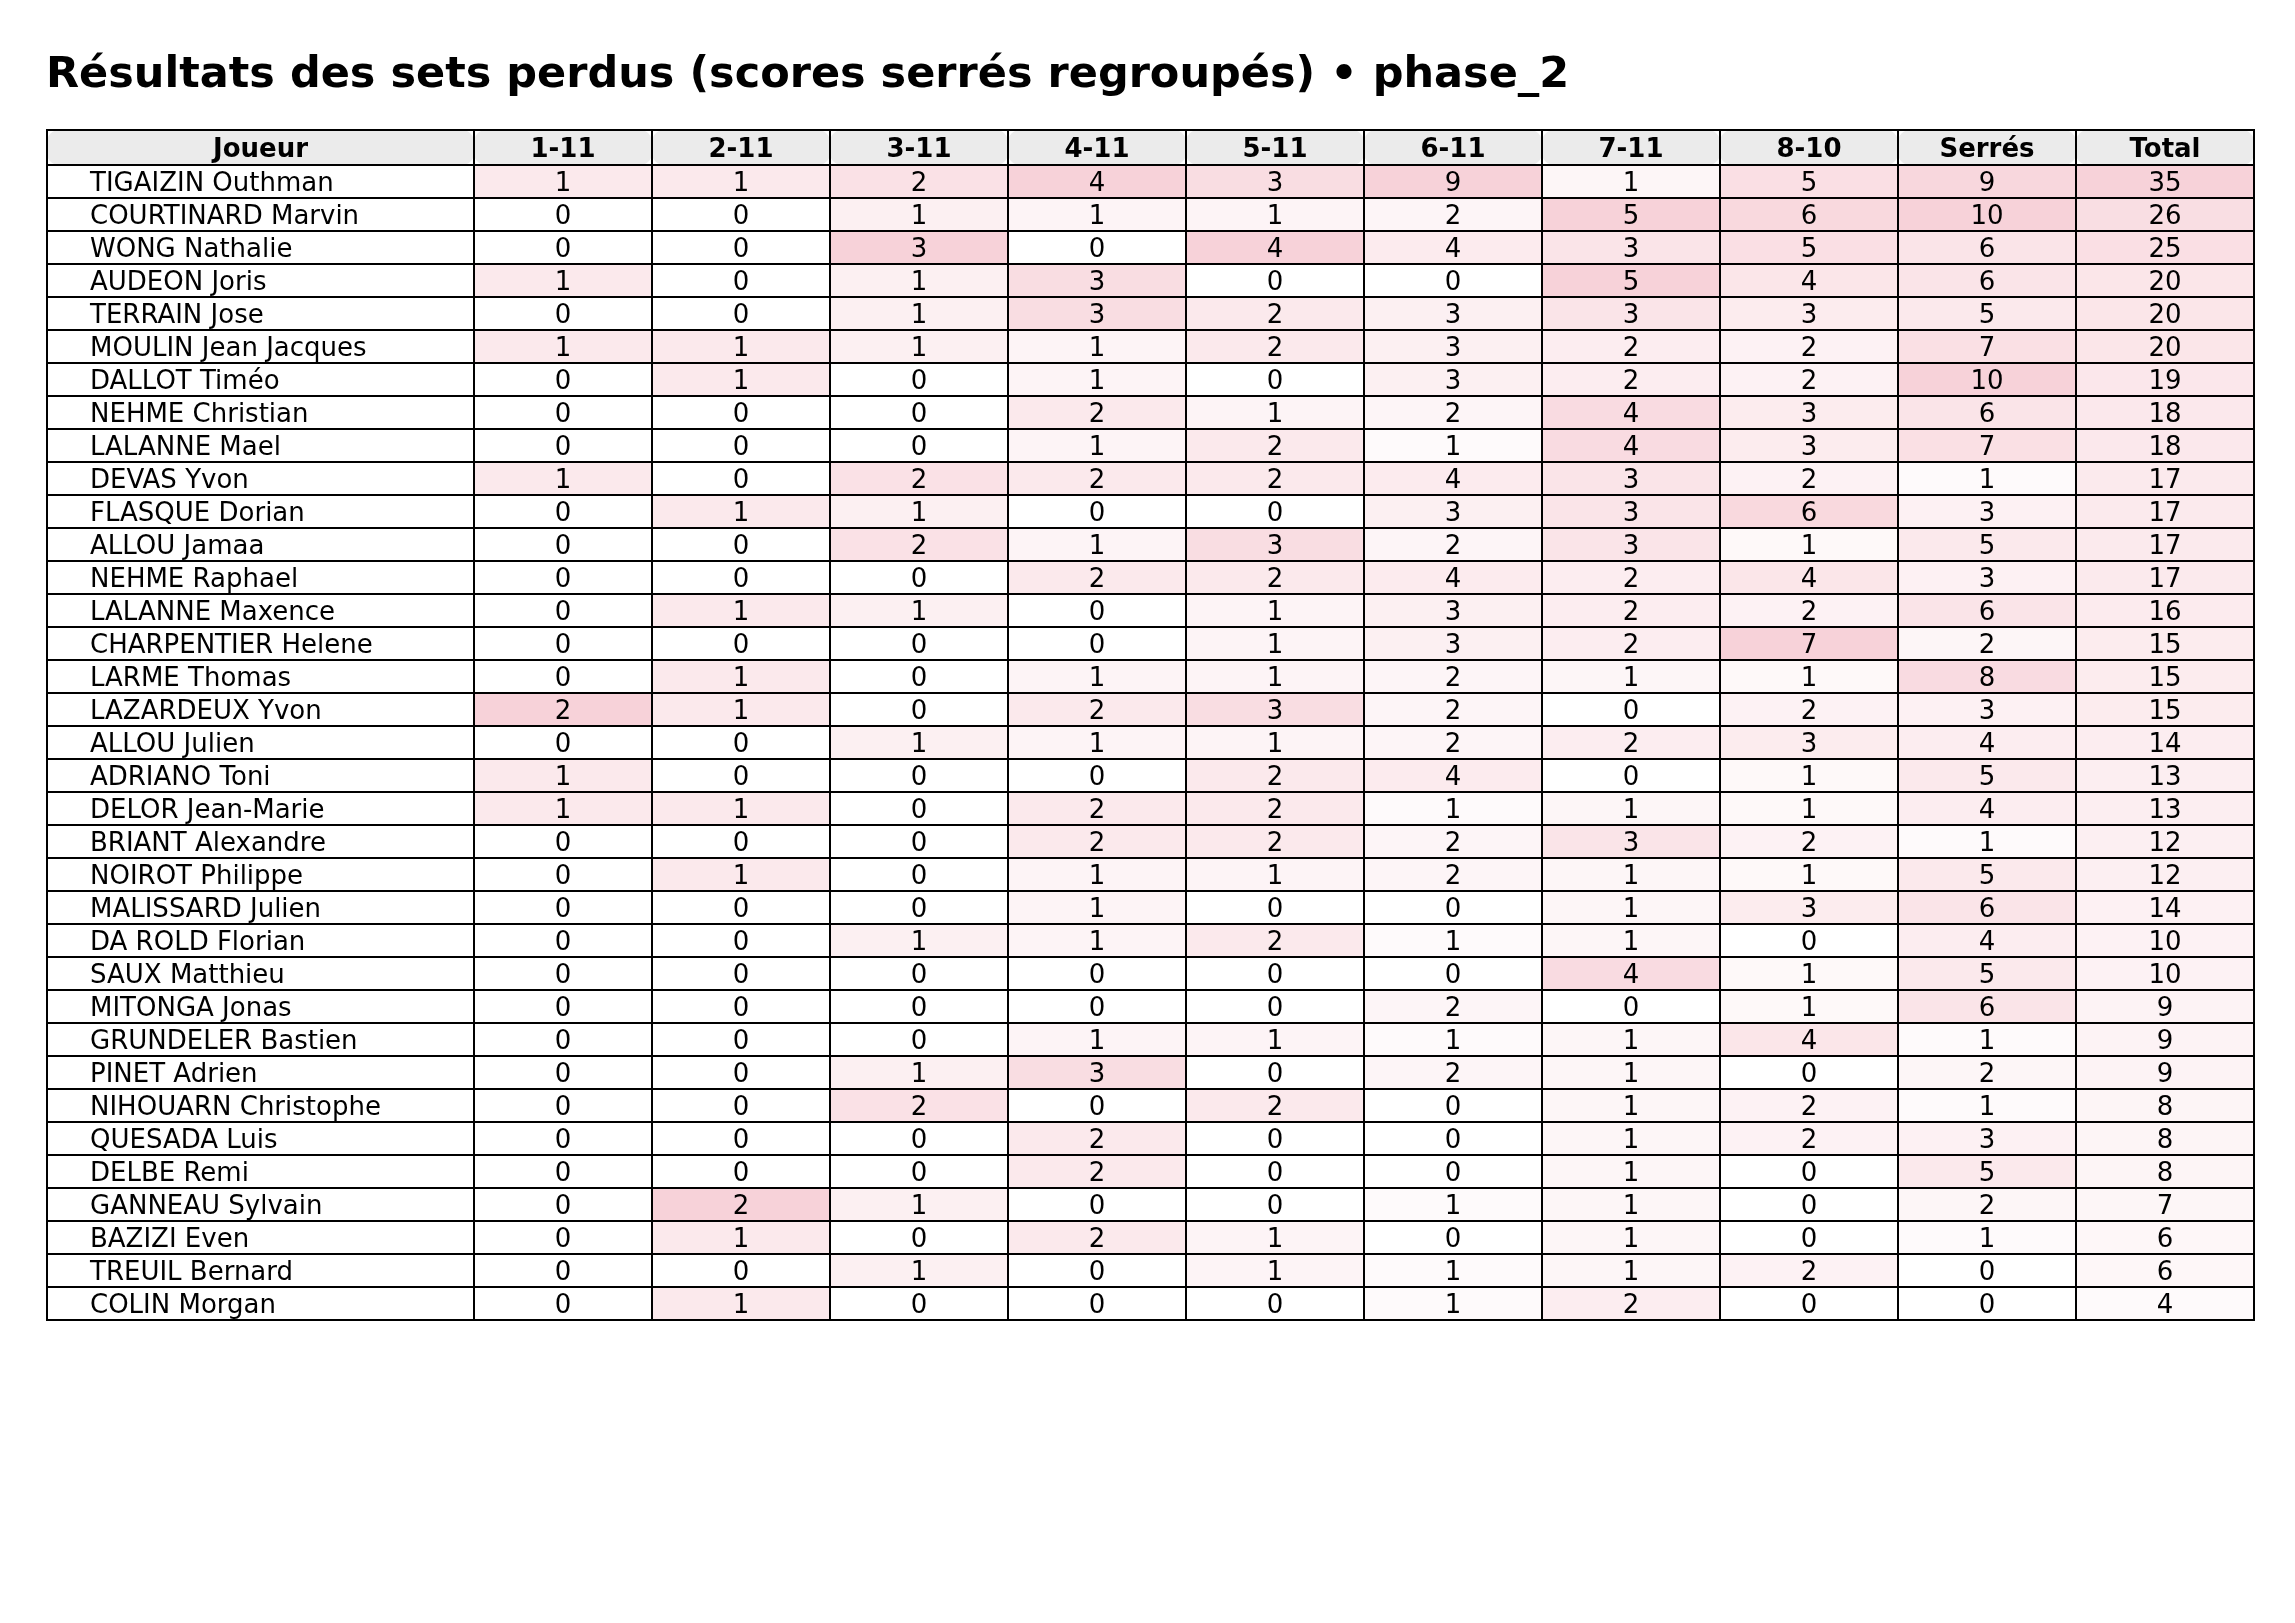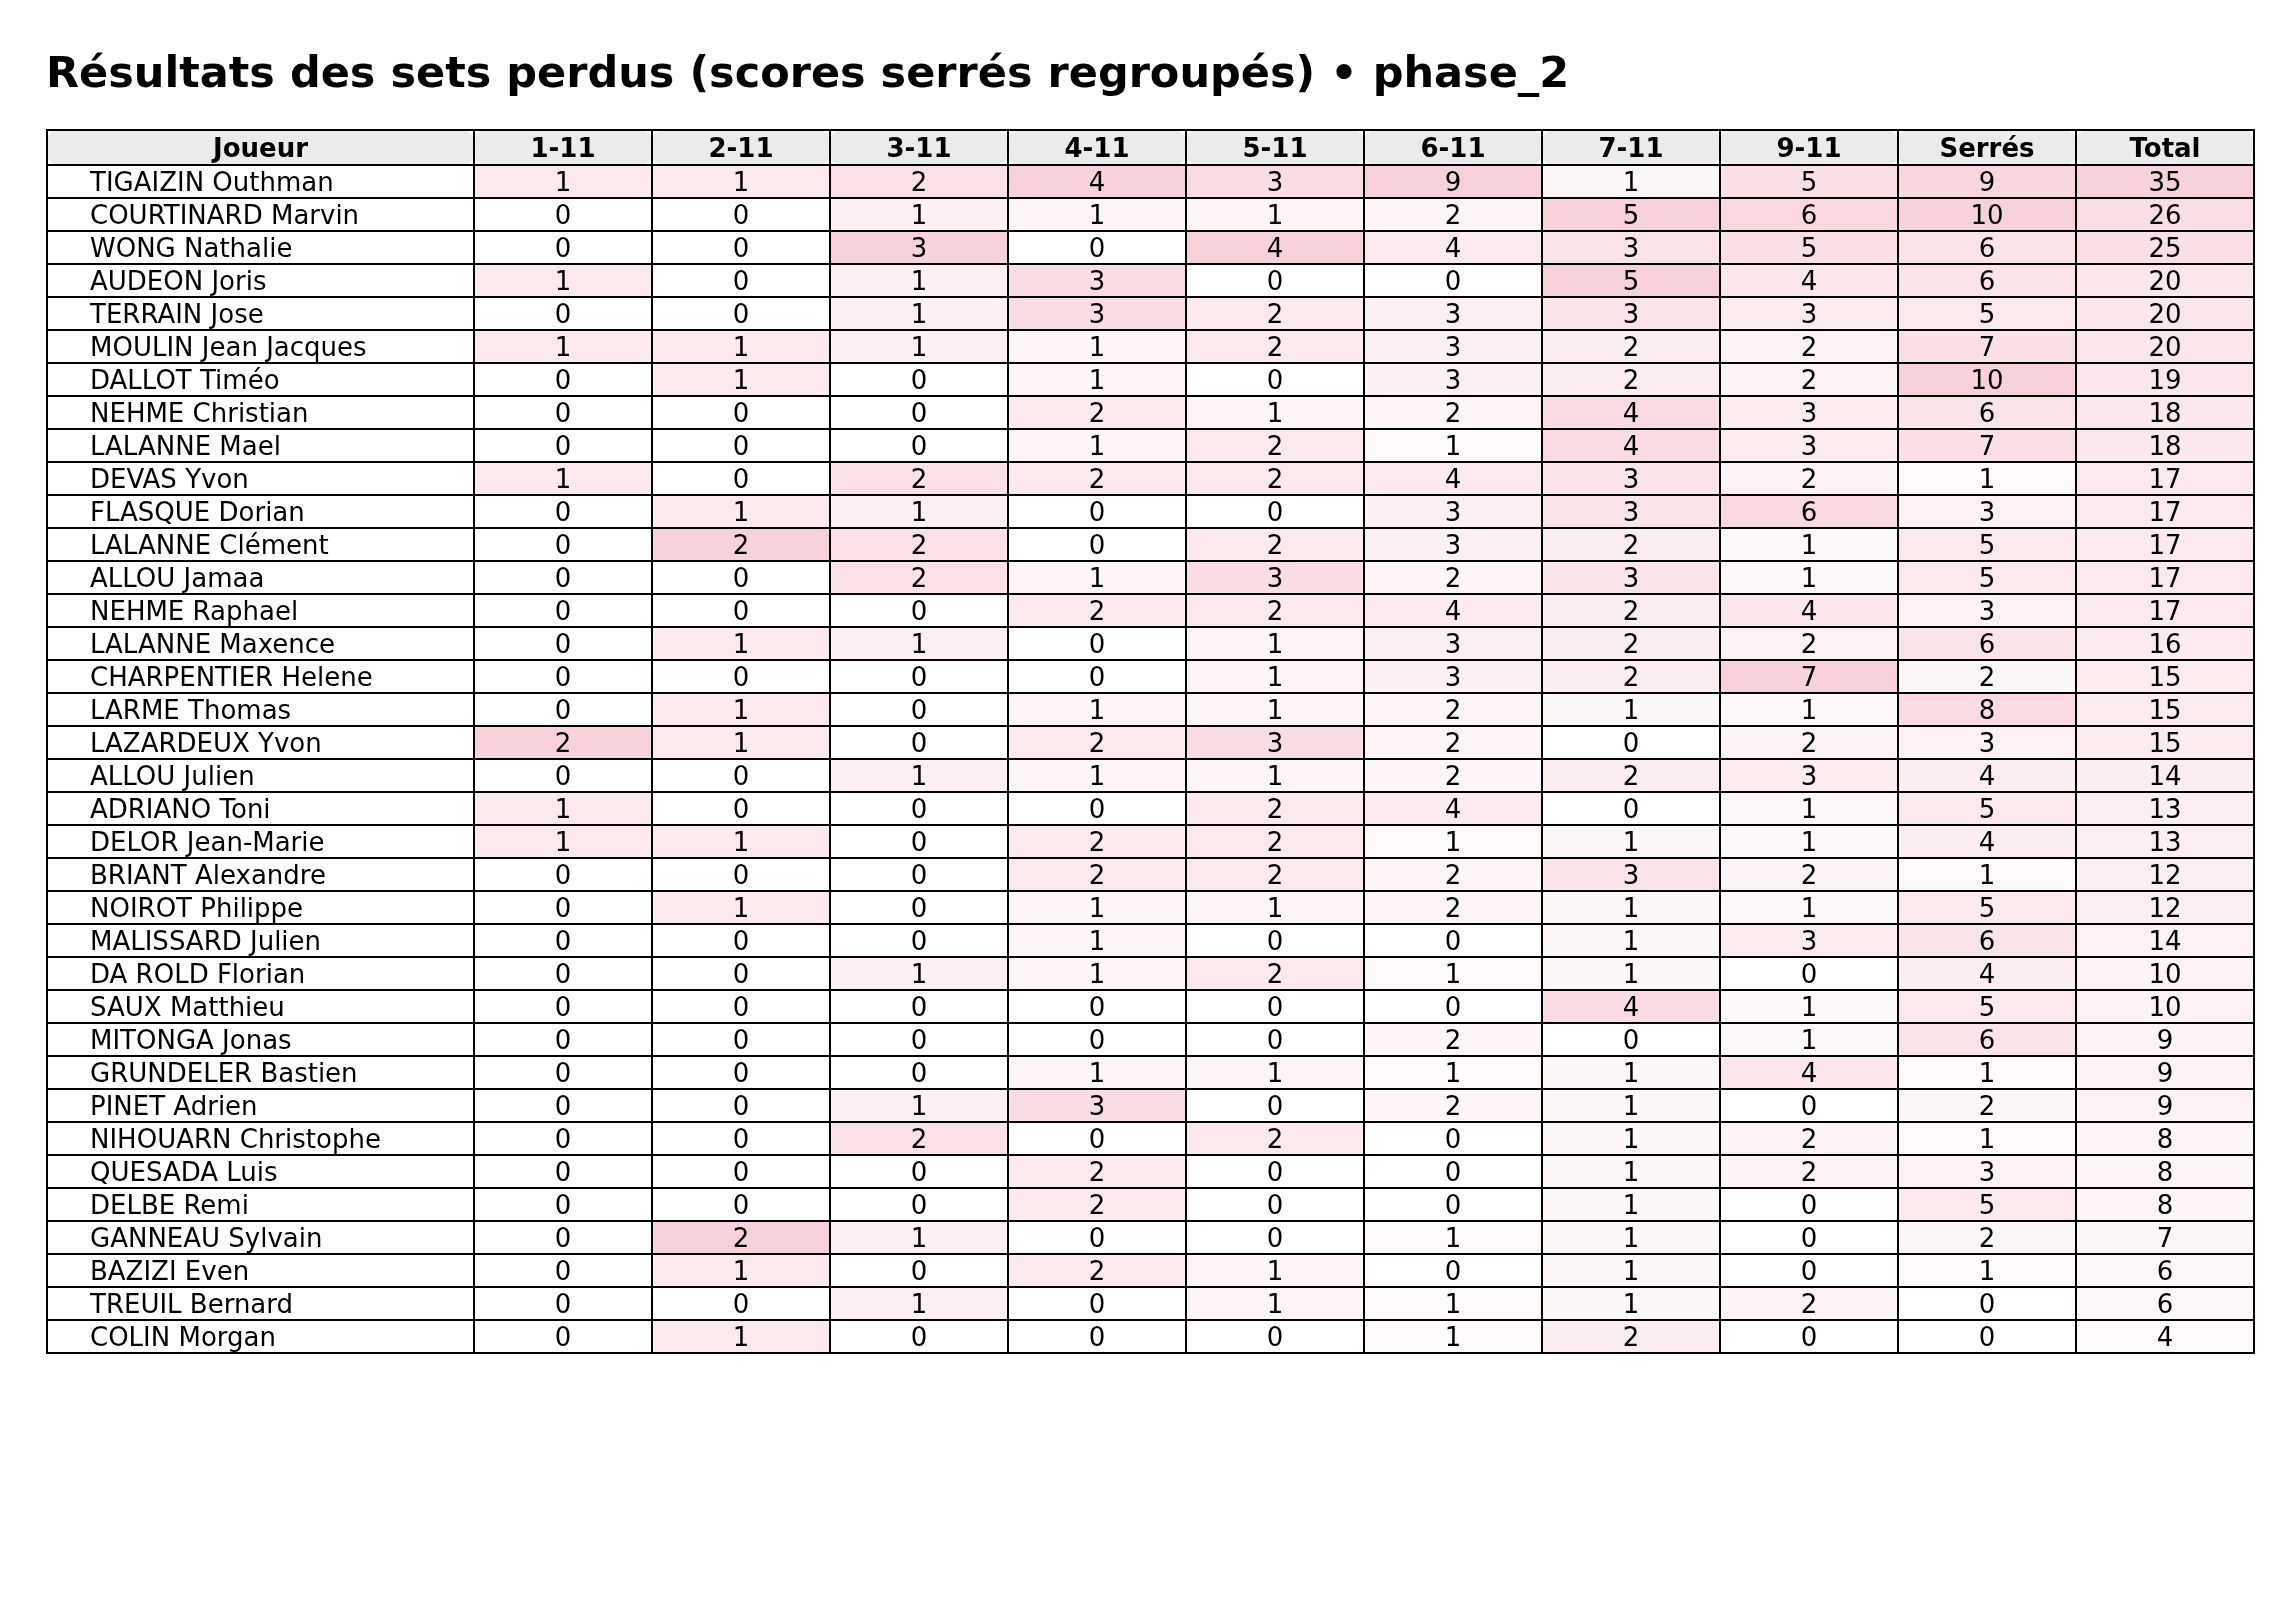--- a/index.html
+++ b/index.html
@@ -38,21 +38,21 @@
   <thead>
     <tr id="header-row">
         <th>Joueur</th>
         <th>1-11</th>
         <th>2-11</th>
         <th>3-11</th>
         <th>4-11</th>
         <th>5-11</th>
         <th>6-11</th>
         <th>7-11</th>
-        <th>9-11</th>
+        <th>8-10</th>
         <th>Serrés</th>
         <th>Total</th>
       </tr>
   </thead>
   <tbody id="table-body">
       <tr>
         <td class="name">TIGAIZIN Outhman</td>
         <td style="background: rgba(227, 90, 114, 0.133);">1</td>
         <td style="background: rgba(227, 90, 114, 0.133);">1</td>
         <td style="background: rgba(227, 90, 114, 0.18);">2</td>
@@ -188,33 +188,20 @@
         <td style="background: rgba(227, 90, 114, 0.09);">1</td>
         <td style="background: rgba(227, 90, 114, 0);">0</td>
         <td style="background: rgba(227, 90, 114, 0);">0</td>
         <td style="background: rgba(227, 90, 114, 0.09);">3</td>
         <td style="background: rgba(227, 90, 114, 0.16);">3</td>
         <td style="background: rgba(227, 90, 114, 0.23);">6</td>
         <td style="background: rgba(227, 90, 114, 0.082);">3</td>
         <td style="background: rgba(227, 90, 114, 0.13);">17</td>
       </tr>
       <tr>
-        <td class="name">LALANNE Clément</td>
-        <td style="background: rgba(227, 90, 114, 0);">0</td>
-        <td style="background: rgba(227, 90, 114, 0.27);">2</td>
-        <td style="background: rgba(227, 90, 114, 0.18);">2</td>
-        <td style="background: rgba(227, 90, 114, 0);">0</td>
-        <td style="background: rgba(227, 90, 114, 0.133);">2</td>
-        <td style="background: rgba(227, 90, 114, 0.09);">3</td>
-        <td style="background: rgba(227, 90, 114, 0.11);">2</td>
-        <td style="background: rgba(227, 90, 114, 0.04);">1</td>
-        <td style="background: rgba(227, 90, 114, 0.133);">5</td>
-        <td style="background: rgba(227, 90, 114, 0.13);">17</td>
-      </tr>
-      <tr>
         <td class="name">ALLOU Jamaa</td>
         <td style="background: rgba(227, 90, 114, 0);">0</td>
         <td style="background: rgba(227, 90, 114, 0);">0</td>
         <td style="background: rgba(227, 90, 114, 0.18);">2</td>
         <td style="background: rgba(227, 90, 114, 0.067);">1</td>
         <td style="background: rgba(227, 90, 114, 0.204);">3</td>
         <td style="background: rgba(227, 90, 114, 0.06);">2</td>
         <td style="background: rgba(227, 90, 114, 0.16);">3</td>
         <td style="background: rgba(227, 90, 114, 0.04);">1</td>
         <td style="background: rgba(227, 90, 114, 0.133);">5</td>

